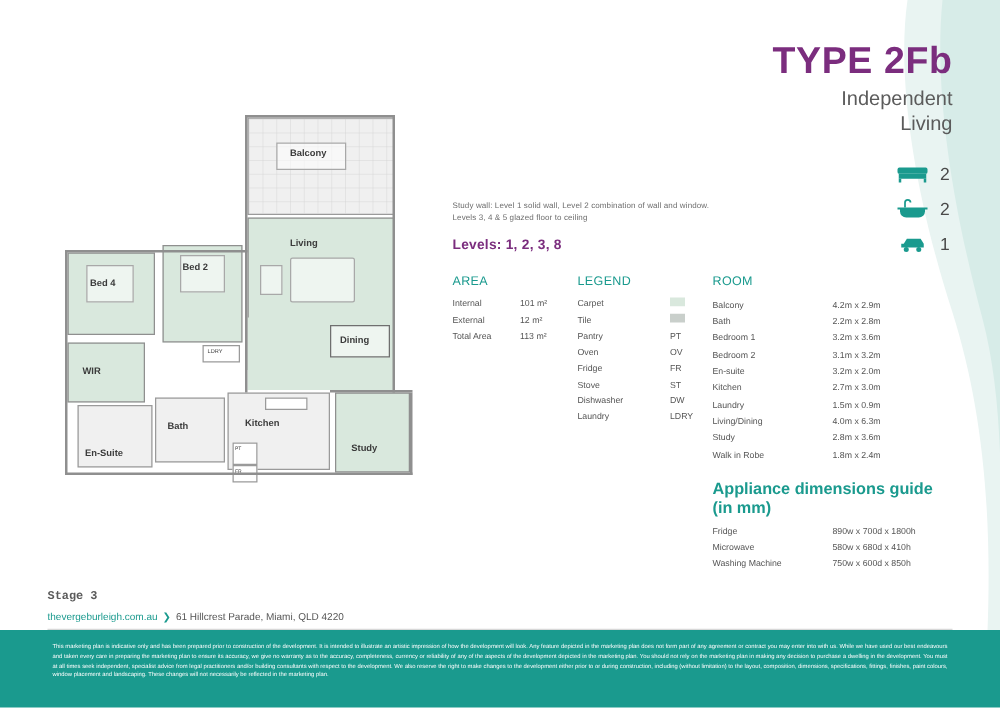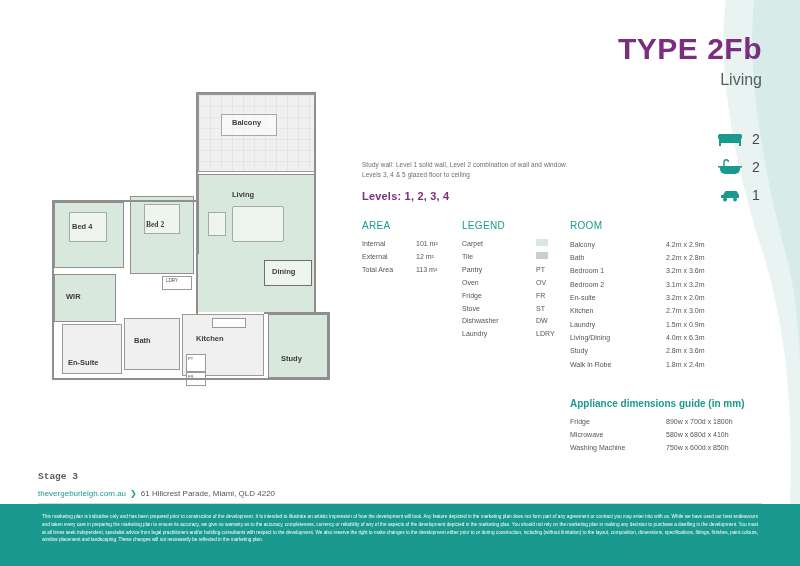--- a/index.html
+++ b/index.html
@@ -51,21 +51,21 @@
   .kv .v { text-align:left; width:46px; }
   .legend-row { display:flex; align-items:center; font-size:7px; color:#555; line-height:1.85; }
   .legend-row .k { flex:1; }
   .sw { width:12px; height:7px; display:inline-block; }
   .legend-row .v { width:34px; text-align:left; }
 
   .room-row { display:flex; font-size:7px; color:#555; line-height:1.9; }
   .room-row .k { width:96px; }
   .room-row .v { width:92px; }
 
-  .appliance-head { font-size:10px; color:#1a9a8e; font-weight:bold; margin-top:27px; margin-bottom:6px;}
+  .appliance-head { font-size:13px; color:#1a9a8e; font-weight:bold; margin-top:12px; margin-bottom:6px;}
 
   
   .footer-logo { position:absolute; right:36px; bottom:72px; text-align:center; }
   .the { font-size:9px; color:#5b5b5b; letter-spacing:2px; margin-bottom:-2px; }
   .verge { font-size:40px; color:#7b2d7e; font-weight:bold; line-height:.95; letter-spacing:-1px; }
   .bgc { font-size:7.5px; color:#5b5b5b; letter-spacing:2.5px; margin-top:1px; }
 
   .stage { position:absolute; left:38px; bottom:84px; font-size:9.5px; font-weight:bold; color:#5b5b5b;font-family:Liberation Mono, monospace;}
   .contact { position:absolute; left:38px; bottom:68px; font-size:8px; color:#555; }
   .contact .url { color:#1a9a8e; }
@@ -96,20 +96,21 @@
     <svg width="260" height="505" viewBox="0 0 260 505" xmlns="http://www.w3.org/2000/svg">
       <path d="M260,0 L260,505 L95,505 C150,400 170,250 150,120 C140,60 130,25 120,0 Z" fill="#ffffff"></path>
       <path d="M186,0 C176,70 196,170 222,250 C244,320 254,400 250,505 L260,505 L260,0 Z" fill="#e9f4f2"></path>
       <path d="M214,0 C206,80 226,180 246,255 C258,300 262,360 260,420 L260,0 Z" fill="#d7ece8"></path>
     </svg>
   </div>
 
   <div class="header">
     <div class="type-title">TYPE 2Fb</div>
     <div class="type-sub">
+      <div>Independent</div>
       <div>Living</div>
     </div>
   </div>
 
   <div class="icons">
     <div class="icon-row">
       <span class="glyph">
         <svg width="26" height="18" viewBox="0 0 26 18">
             <rect x="1" y="4" width="24" height="5" rx="1.5" fill="#1a9a8e"></rect>
             <rect x="2" y="9" width="22" height="4" fill="#1a9a8e"></rect>
@@ -164,21 +165,21 @@
     <div class="room-fill" style="left:162px; top:168px; width:118px; height:58px;"></div>
     <div class="furn" style="left:228px; top:174px; width:48px; height:26px; border:1px solid #6f6f6f;"></div>
     <div class="lbl-b" style="left:236px; top:181px;">Dining</div>
 
     <div class="room-fill" style="left:18px; top:116px; width:70px; height:66px; border:1px solid #8f8f8f;"></div>
     <div class="furn" style="left:33px; top:126px; width:38px; height:30px;"></div>
     <div class="lbl-b" style="left:36px; top:136px;">Bed 4</div>
 
     <div class="room-fill" style="left:94px; top:110px; width:64px; height:78px; border:1px solid #8f8f8f;"></div>
     <div class="furn" style="left:108px; top:118px; width:36px; height:30px;"></div>
-    <div class="lbl-b" style="left:110px; top:134px;font-family:Liberation Serif, serif;">Bed 2</div>
+    <div class="lbl-b" style="left:110px; top:123px;">Bed 2</div>
 
     <div class="room-fill" style="left:18px; top:188px; width:62px; height:48px; border:1px solid #8f8f8f;"></div>
     <div class="lbl-b" style="left:30px; top:206px;">WIR</div>
 
     <div class="hatch" style="left:26px; top:238px; width:60px; height:50px; border:1px solid #9a9a9a;"></div>
     <div class="lbl-b" style="left:32px; top:272px;">En-Suite</div>
 
     <div class="hatch" style="left:88px; top:232px; width:56px; height:52px; border:1px solid #9a9a9a;"></div>
     <div class="lbl-b" style="left:98px; top:250px;">Bath</div>
 
@@ -202,21 +203,21 @@
     <div class="wall" style="left:160px; top:6px; width:2px; height:222px;"></div>
     <div class="wall" style="left:278px; top:6px; width:2px; height:222px;"></div>
     <div class="wall" style="left:160px; top:6px; width:120px; height:2px;"></div>
     <div class="wall" style="left:16px; top:114px; width:146px; height:2px;"></div>
     <div class="wall" style="left:228px; top:226px; width:66px; height:2px;"></div>
   </div>
 
   <div class="info">
     <div class="note">Study wall: Level 1 solid wall, Level 2 combination of wall and window.</div>
     <div class="note">Levels 3, 4 &amp; 5 glazed floor to ceiling</div>
-    <div class="levels">Levels: 1, 2, 3, 4</div>
+    <div class="levels">Levels: 1, 2, 3, 8</div>
 
     <div class="cols">
 
       <div class="col-area">
         <div class="col-head">AREA</div>
         <div class="kv">
           <span class="k">Internal</span>
           <span class="v">101 m²</span>
         </div>
         <div class="kv">

